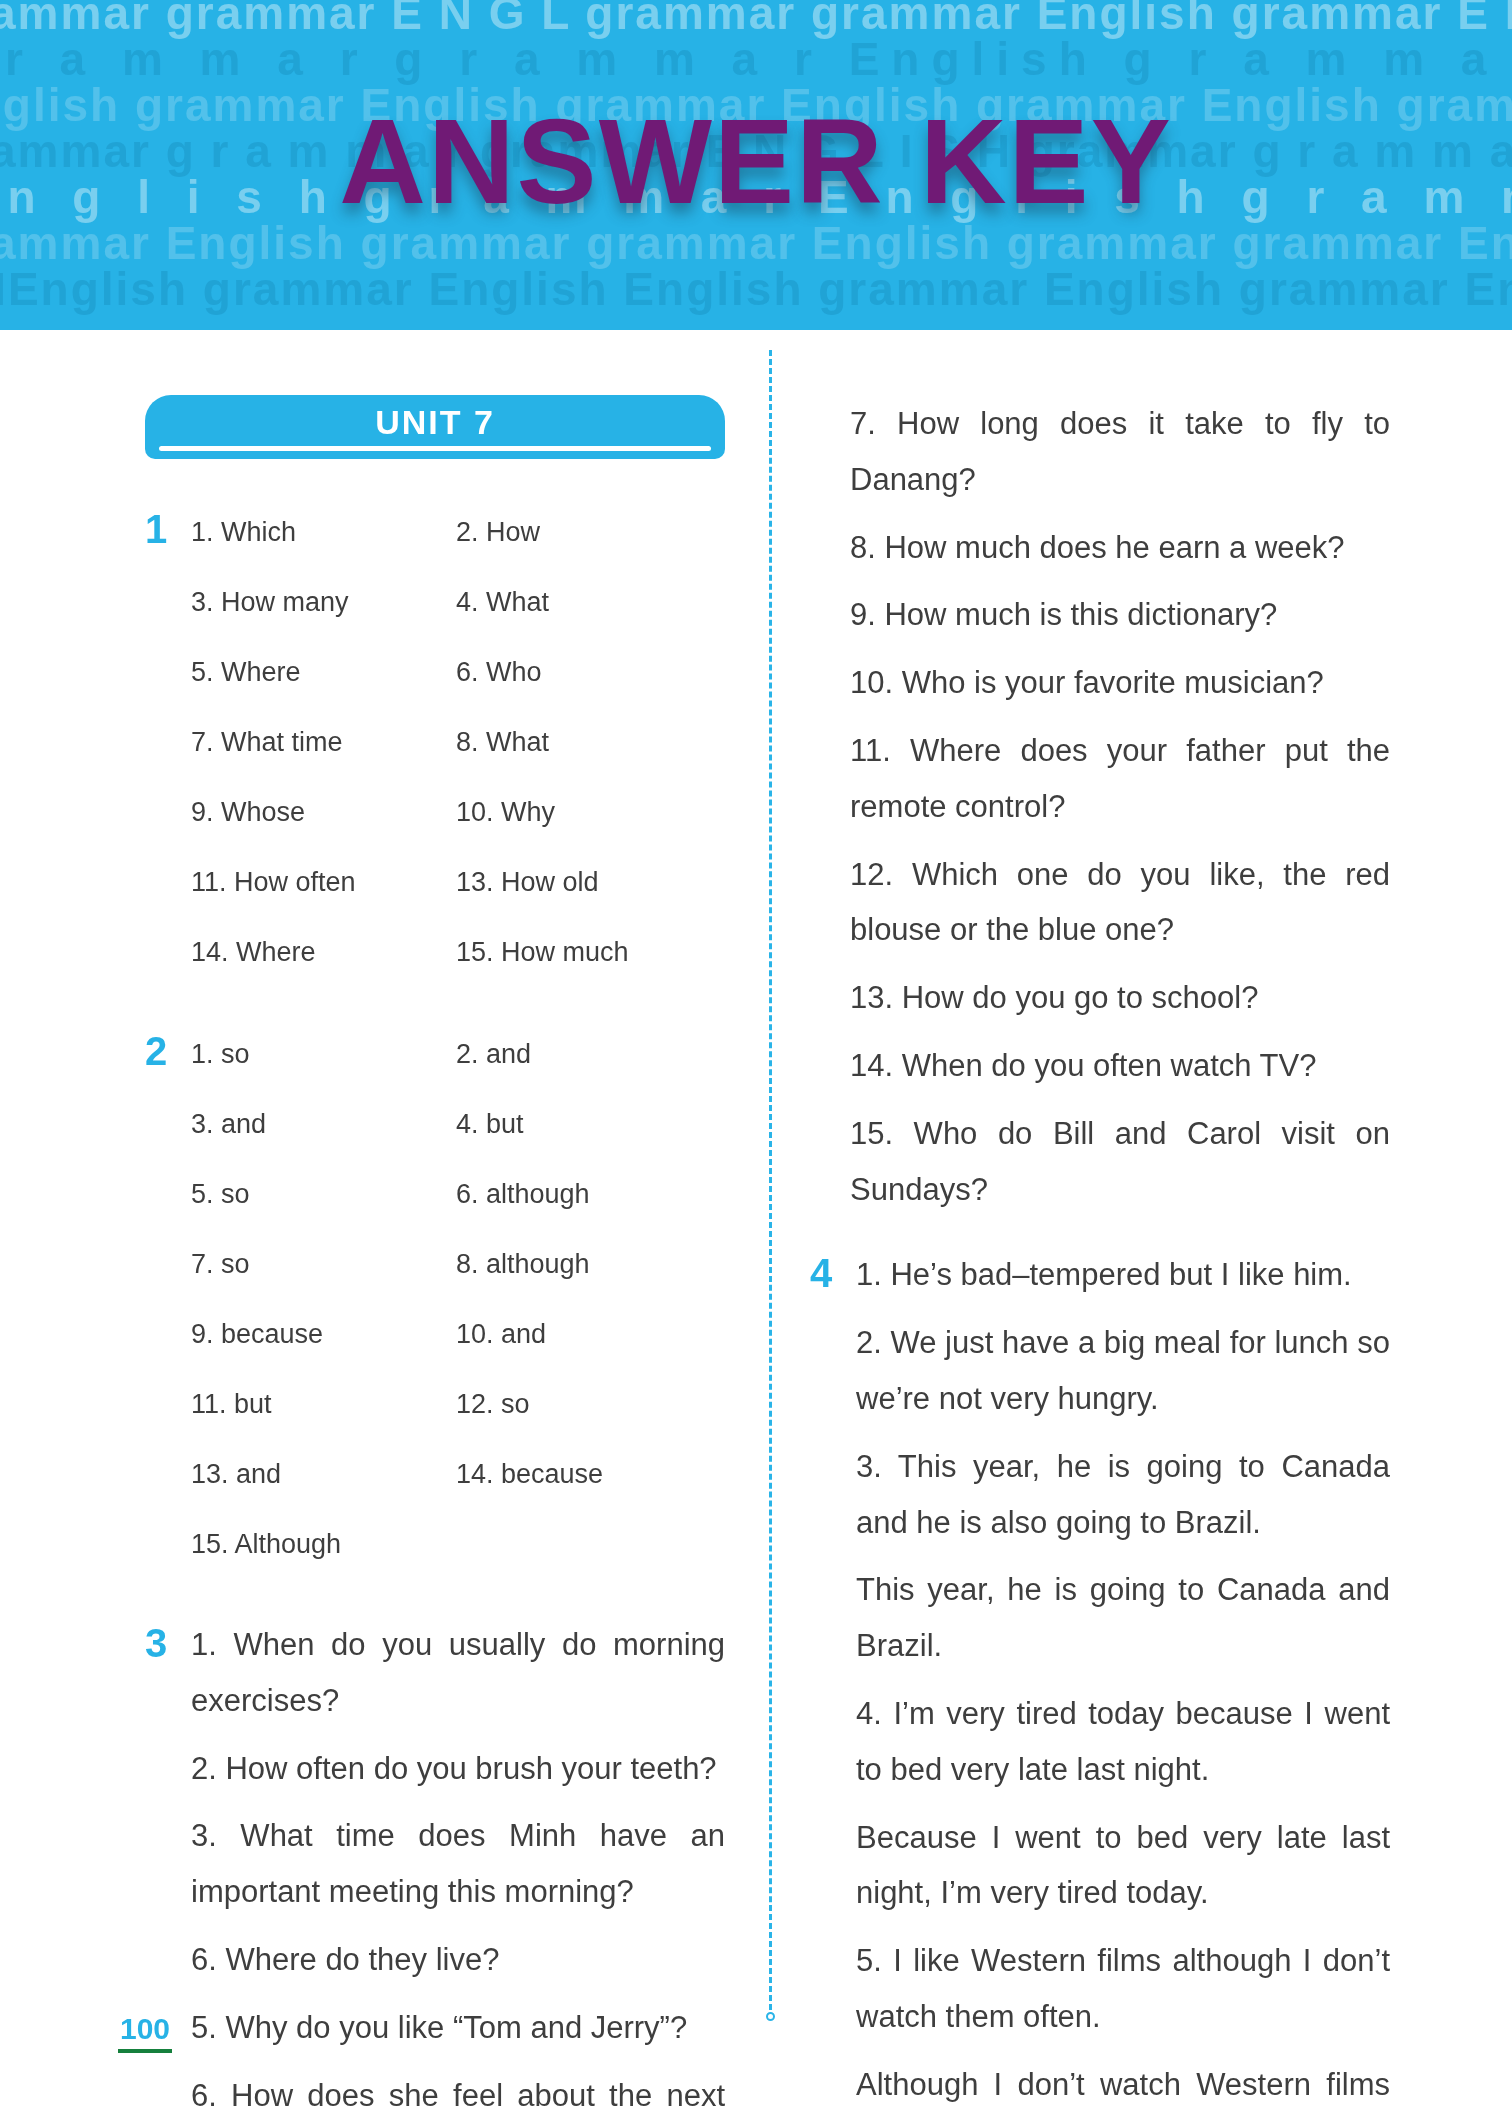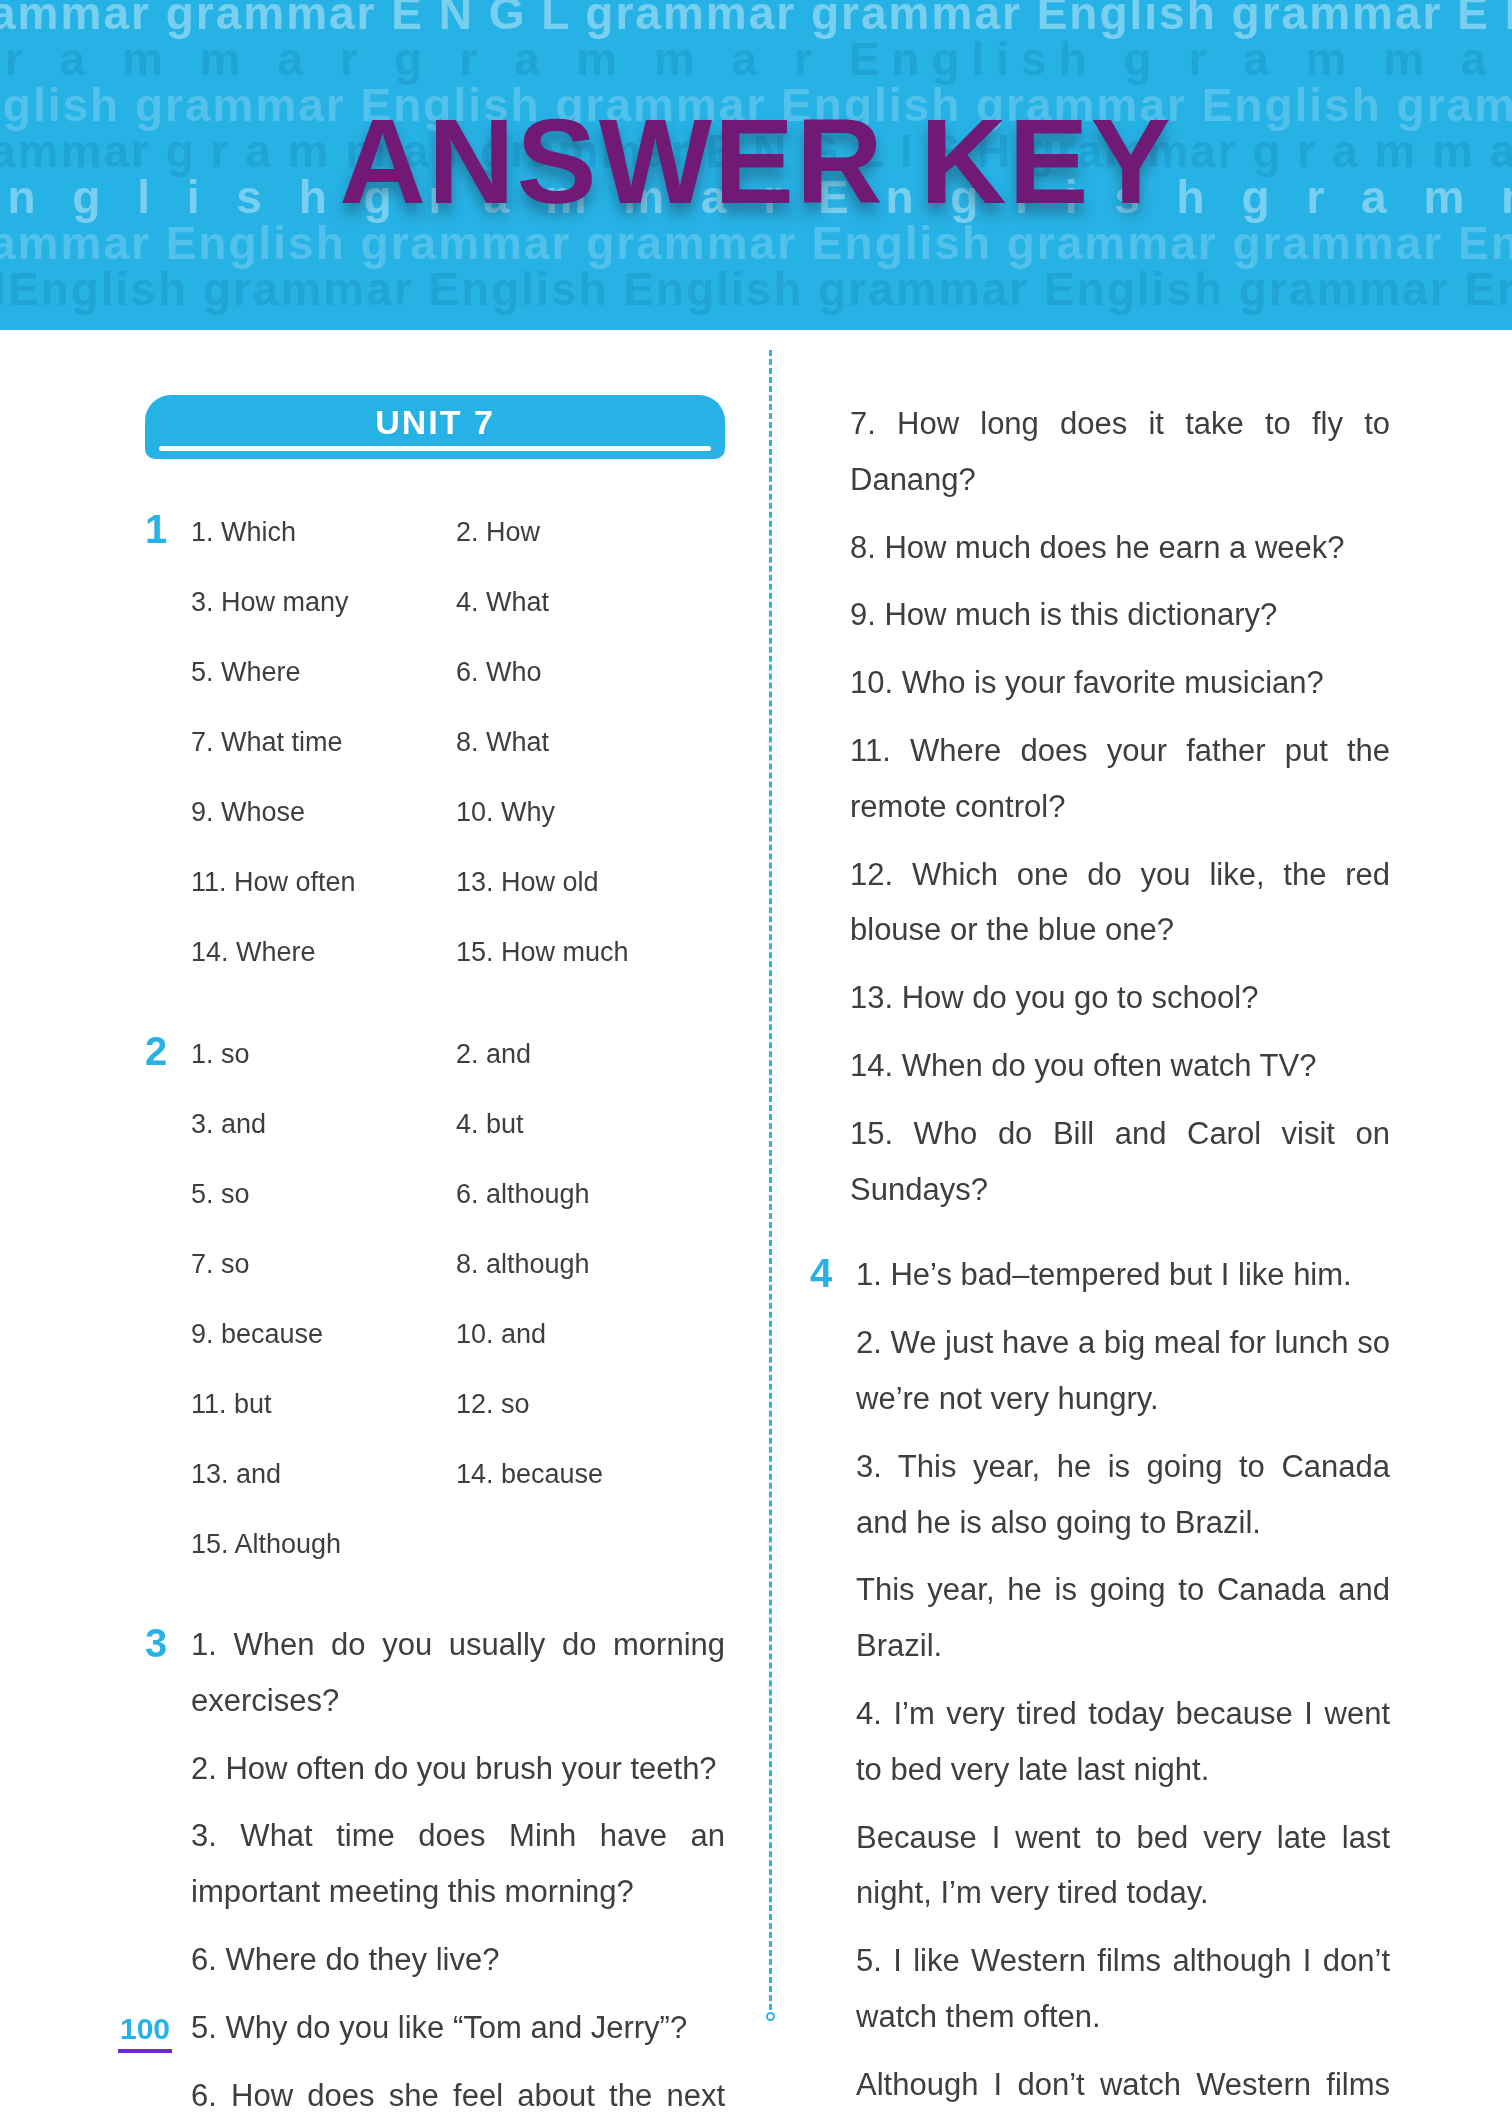--- a/index.html
+++ b/index.html
@@ -121,21 +121,21 @@
   .sec-cont { margin-left:40px; }
   .col-right .section { margin-top:30px; }
 
   
   .page-num {
     position:absolute;
     left:118px; top:2012px;
     color:#27b2e6;
     font-weight:bold;
     font-size:30px;
-    border-bottom:4px solid #6d28d9;
+    border-bottom:4px solid #15803d;
     padding:0 2px 3px 2px;
   }
 </style>
 </head>
 <body>
 
 <header class="banner">
   <div class="wm" aria-hidden="true">
     <div class="wm-row wm-a" style="top:-10px">grammar grammar E N G L grammar grammar English grammar E N G L grammar grammar</div>
     <div class="wm-row wm-b wm-s" style="top:36px">g r a m m a r  g r a m m a r  English  g r a m m a r  g r a m m a r</div>

